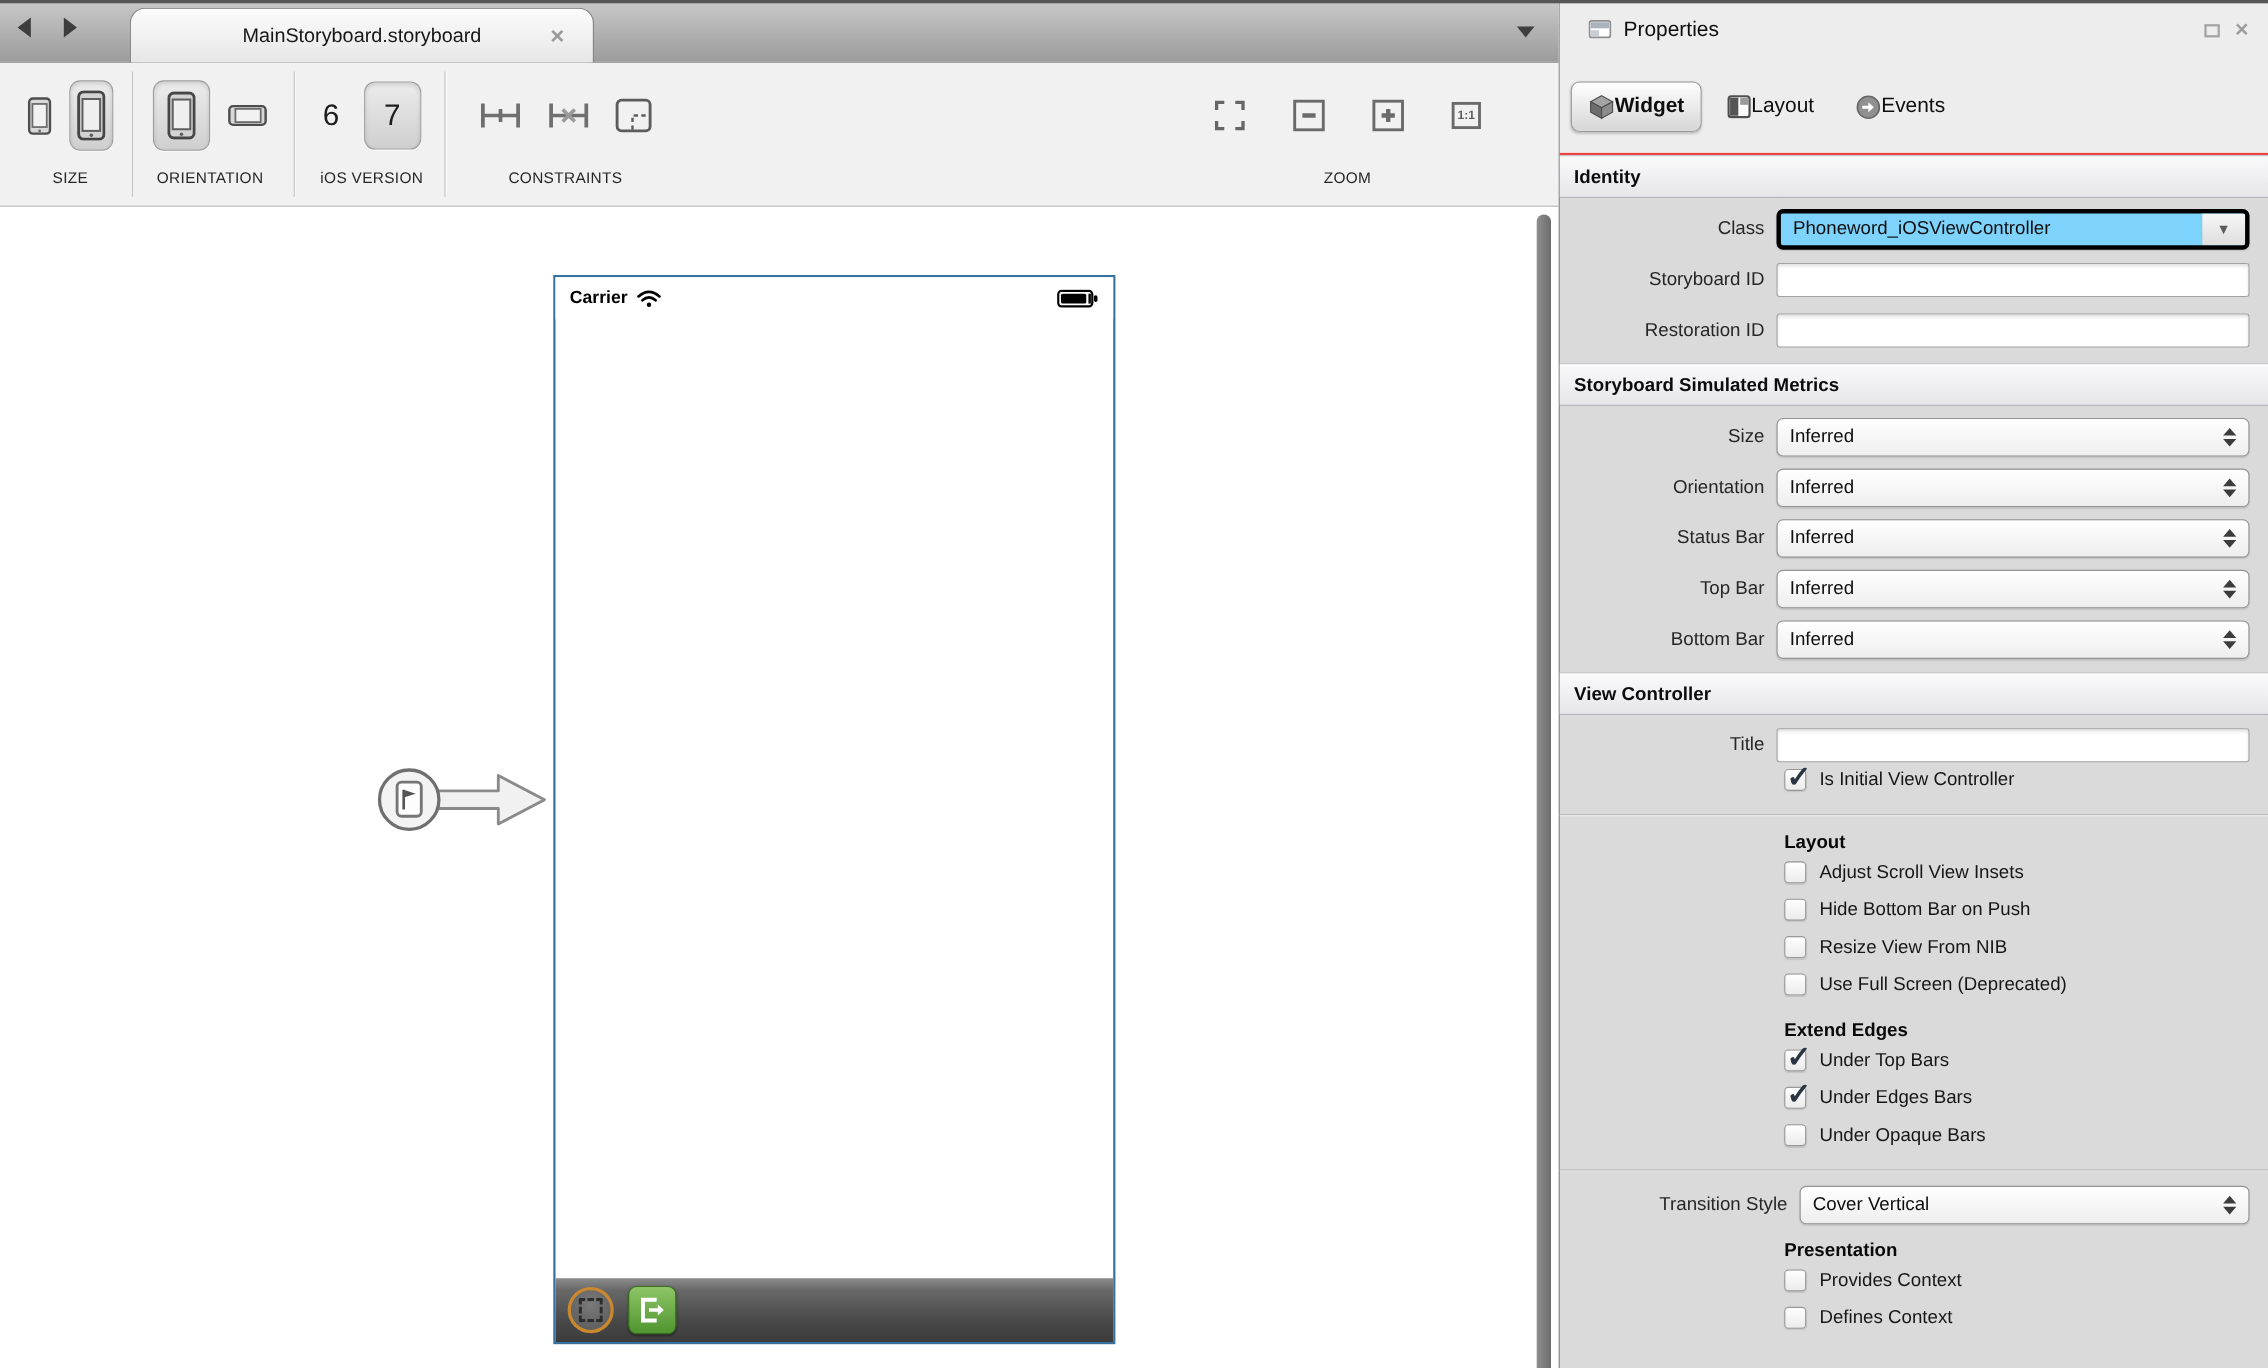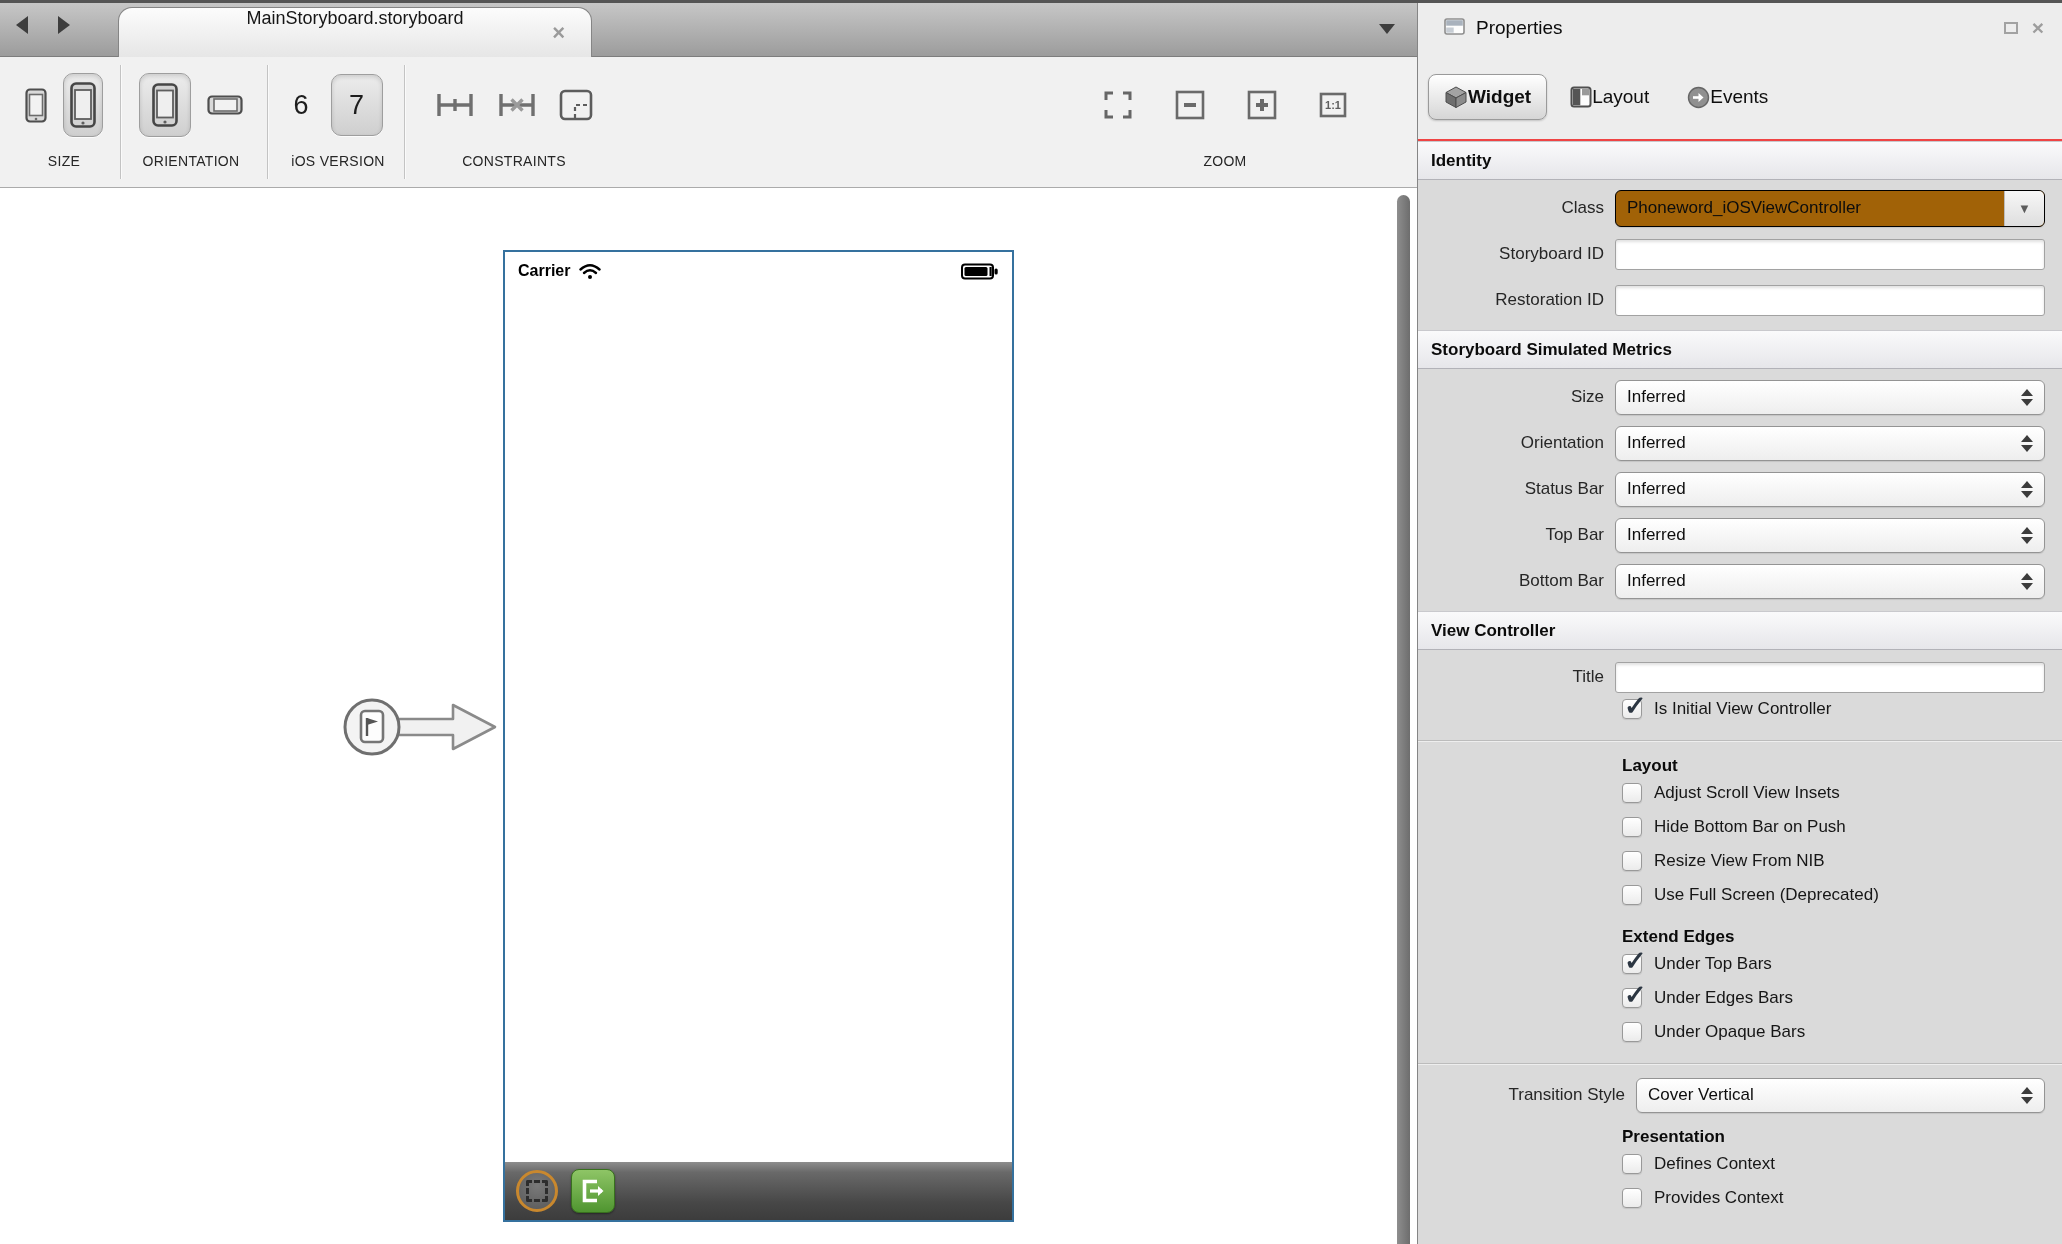--- a/index.html
+++ b/index.html
@@ -8,25 +8,25 @@
   .window { position:relative; width:2062px; height:1244px; background:#fff; overflow:hidden; }
   .topline { position:absolute; top:0; left:0; right:0; height:3px; background:#555; z-index:60; }
 
   
   .tabbar { position:absolute; top:0; left:0; width:1417px; height:57px;
             background:linear-gradient(#c9c9c9,#9c9c9c); border-bottom:1px solid #7d7d7d; z-index:5; }
   .navbtns { position:absolute; left:16px; top:16px; display:flex; gap:30px; align-items:center; }
   .tri { width:0; height:0; cursor:default; }
   .tri-left  { border-top:9px solid transparent; border-bottom:9px solid transparent; border-right:12px solid #3d3d3d; }
   .tri-right { border-top:9px solid transparent; border-bottom:9px solid transparent; border-left:12px solid #3d3d3d; }
-  .tab { position:absolute; left:118px; top:7px; width:474px; height:50px;
+  .tab { position:absolute; left:118px; top:7px; width:422px; height:50px;
          background:linear-gradient(#fcfcfc,#e6e6e6);
          border:1px solid #858585; border-bottom:none;
          border-radius:14px 14px 0 0;
-         display:flex; align-items:flex-start; justify-content:center; }
+         display:flex; align-items:center; justify-content:center; }
   .tab-title { font-size:18px; color:#161616; }
   .tab-close { position:absolute; right:26px; top:50%; transform:translateY(-50%);
                color:#9a9a9a; font-size:22px; font-weight:bold; line-height:1; }
   .editor-caret { position:absolute; left:1379px; top:24px; width:0; height:0;
                   border-left:8px solid transparent; border-right:8px solid transparent;
                   border-top:10px solid #3e3e3e; }
 
   
   .toolbar { position:absolute; top:57px; left:0; width:1417px; height:131px;
              background:#f1f1f1; border-bottom:1px solid #ababab; }
@@ -88,21 +88,21 @@
                  border-top:1px solid #c9c9cd; border-bottom:1px solid #b2b2b8;
                  display:flex; align-items:center; padding-left:13px;
                  font-weight:bold; font-size:17px; color:#0b0b0b; }
   .prows { padding:5px 0 7px 0; }
   .prow { display:flex; align-items:center; min-height:46px; padding-right:17px; }
   .plabel { width:197px; text-align:right; padding-right:11px; color:#262626; flex:none; }
   .pcontrol { flex:1; display:flex; }
   .tfield { flex:1; height:31px; background:#fff; border:1px solid #a2a2a2; border-radius:3px;
             box-shadow:inset 0 2px 3px rgba(0,0,0,.12); font-size:17px;
             font-family:"Liberation Sans",sans-serif; padding:0 8px; color:#111; }
-  .combo { flex:1; height:37px; background:#a16207; border:1px solid #000000; border-radius:6px;
+  .combo { flex:1; height:37px; background:#7dd3fc; border:4px solid #000000; border-radius:6px;
            display:flex; align-items:stretch; overflow:hidden; box-shadow:0 1px 1px rgba(0,0,0,.1); }
   .combo .val { flex:1; display:flex; align-items:center; padding-left:11px; color:#0d0d0d; }
   .combo .dd { width:40px; border-left:1px solid #bcbcbc;
                background:linear-gradient(#f7f7f7,#dedede);
                display:flex; align-items:center; justify-content:center;
                color:#5c5c5c; font-size:13px; }
   .pselect { flex:1; height:35px; background:linear-gradient(#ffffff,#eeeeee);
              border:1px solid #949494; border-radius:6px;
              display:flex; align-items:center; padding:0 11px;
              box-shadow:0 1px 1px rgba(0,0,0,.1); }
@@ -466,21 +466,21 @@
           <div class="pselect">
             <span class="sv">Cover Vertical</span>
             <span class="spin"></span>
           </div>
         </div>
       </div>
 
       <div class="subhead">Presentation</div>
       <div class="checkrow">
         <span class="checkbox"></span>
+        <span class="clabel">Provides Context</span>
+      </div>
+      <div class="checkrow">
+        <span class="checkbox"></span>
         <span class="clabel">Defines Context</span>
-      </div>
-      <div class="checkrow">
-        <span class="checkbox"></span>
-        <span class="clabel">Provides Context</span>
       </div>
     </div>
   </div>
 </div>
 
 </body></html>

